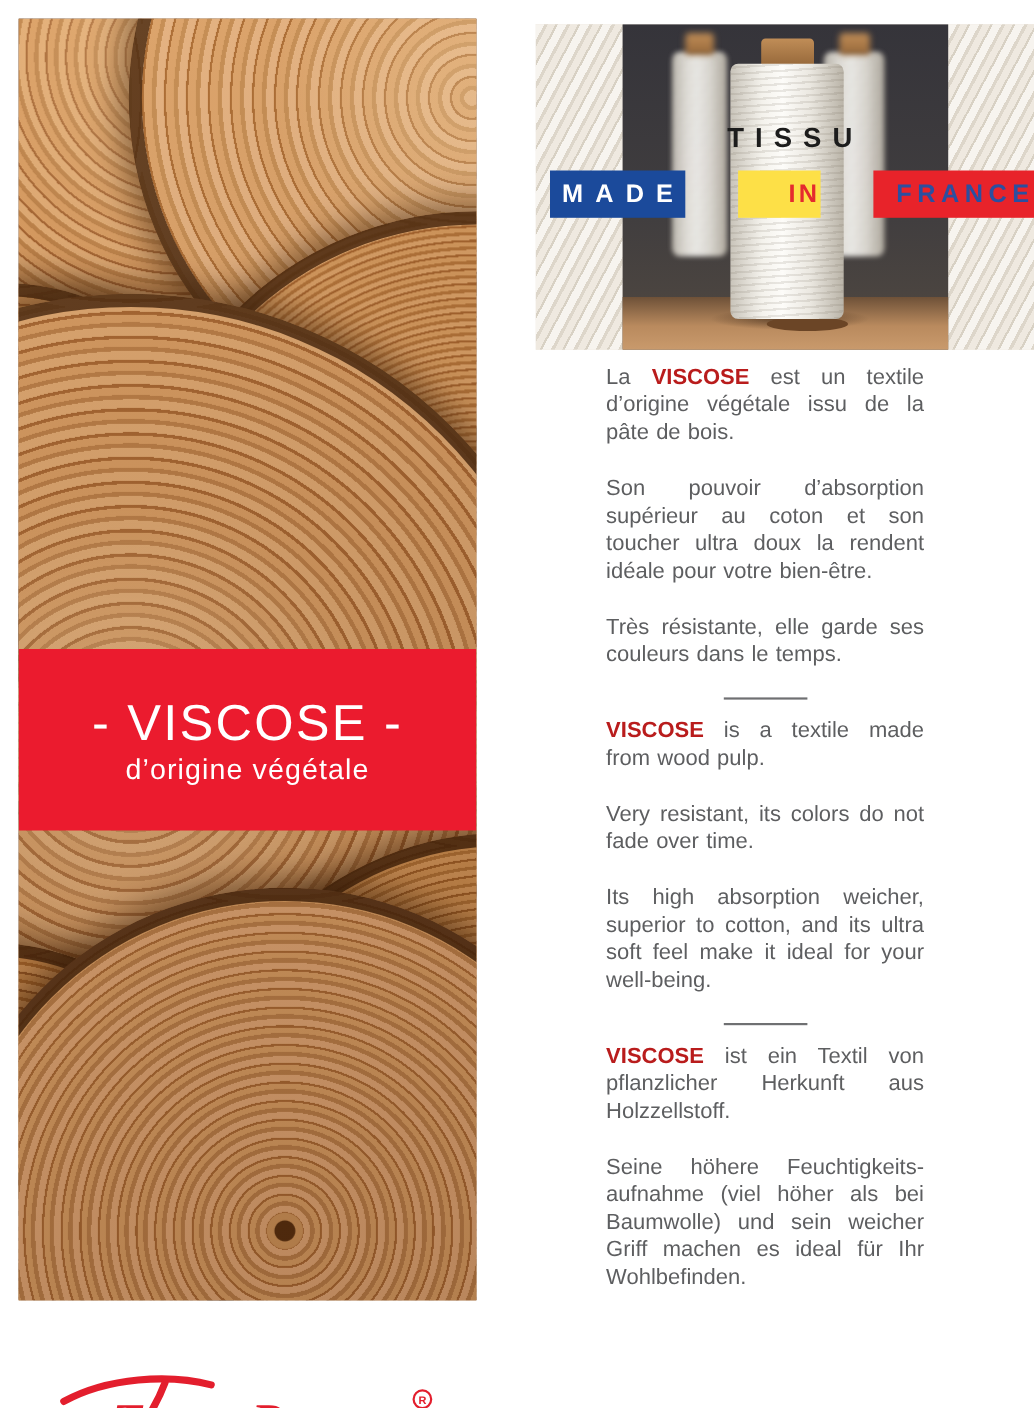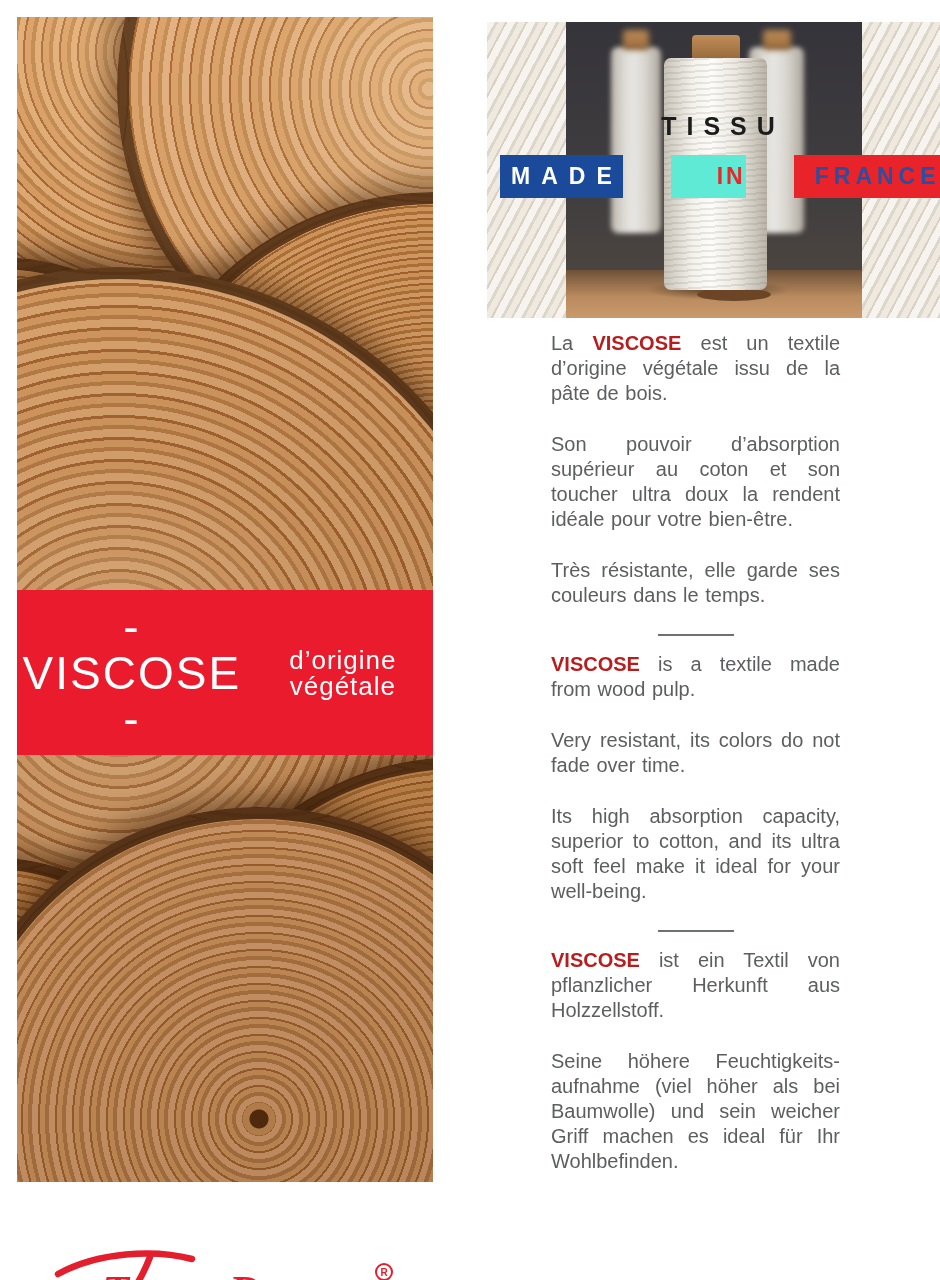--- a/index.html
+++ b/index.html
@@ -41,21 +41,21 @@
     background:repeating-radial-gradient(circle,#c88d54 0 6px,#9d5e26 6px 9px,#bd8146 9px 14px,#8a4e1e 14px 16px);}
   .log-b{left:-70px;top:790px;width:600px;height:600px;
     background:radial-gradient(circle,#4f2a0d 0 9px,#c89058 10px 16px,rgba(0,0,0,0) 17px),
     repeating-radial-gradient(circle,#d9a273 0 6px,#b27946 6px 10px,#d19961 10px 15px,#a16330 15px 17px);}
   .wood-tint{position:absolute;inset:0;z-index:3;pointer-events:none;
     background:linear-gradient(155deg,rgba(255,190,120,.12),rgba(60,25,4,.20));}
 
   
   .viscose-banner{
     position:absolute;left:0;top:573px;width:100%;height:165px;z-index:5;
-    background:#eb1b2e;color:#fff;display:flex;flex-direction:row;
+    background:#eb1b2e;color:#fff;display:flex;flex-direction:column;
     align-items:center;justify-content:center;gap:6px;text-align:center;
   }
   .viscose-banner .title{font-size:46px;font-weight:500;letter-spacing:2px;line-height:1;}
   .viscose-banner .subtitle{font-size:26px;font-weight:400;letter-spacing:1px;line-height:1;}
 
   
   .brand-wrap{position:absolute;left:50px;top:1244px;width:355px;height:84px;}
 
   
   .photo{position:absolute;left:473px;top:22px;width:462px;height:296px;overflow:hidden;background:#efe9e0;margin-left:14px;}
@@ -75,21 +75,21 @@
   .cork{position:absolute;background:linear-gradient(180deg,#c08d57,#96683a);border-radius:4px 4px 2px 2px;}
   .cork-side{filter:blur(3px);}
   .spool-shadow{position:absolute;left:158px;top:258px;width:146px;height:20px;border-radius:50%;
     background:radial-gradient(ellipse,rgba(30,15,5,.55),rgba(0,0,0,0) 70%);}
   .spool-base{position:absolute;left:210px;top:266px;width:74px;height:13px;border-radius:50%;background:#6b4526;}
   .tissu{position:absolute;left:0;top:90px;width:100%;text-align:center;z-index:6;
     color:#1c1c1c;font-size:25px;font-weight:600;letter-spacing:10px;text-indent:10px;}
   .flag-band{position:absolute;left:13px;top:133px;width:423px;height:43px;display:flex;z-index:7;
     font-weight:bold;font-size:23px;line-height:43px;text-align:left;gap:48px;}
   .flag-made{width:190px;background:#1b4a9b;color:#ffffff;letter-spacing:11px;text-indent:11px;}
-  .flag-in{width:50px;background:#5eead4;color:#e52a2e;letter-spacing:3px;text-indent:3px;padding-left:43px;}
+  .flag-in{width:50px;background:#fde047;color:#e52a2e;letter-spacing:3px;text-indent:3px;padding-left:43px;}
   .flag-france{width:183px;background:#e8232a;color:#2b4fa0;letter-spacing:5px;text-indent:5px;padding-left:16px;}
 
   
   .text-col{position:absolute;left:551px;top:331px;width:289px;
     color:#5d5e60;font-size:20px;line-height:25px;}
   .para{margin:0 0 26px 0;text-align:justify;word-spacing:1px;}
   .para b{color:#b91c1c;}
   .divider{width:76px;border:none;border-top:2px solid #6f7072;margin:0 auto 16px auto;}
 </style>
 </head>
@@ -163,21 +163,21 @@
       <p class="para"><span>La </span><b>VISCOSE</b><span> est un textile d’origine végétale issu de la pâte de bois.</span></p>
       <p class="para"><span>Son pouvoir d’absorption supérieur au coton et son toucher ultra doux la rendent idéale pour votre bien-être.</span></p>
       <p class="para"><span>Très résistante, elle garde ses couleurs dans le temps.</span></p>
     </div>
 
     <hr class="divider">
 
     <div>
       <p class="para"><b>VISCOSE</b><span> is a textile made from wood pulp.</span></p>
       <p class="para"><span>Very resistant, its colors do not fade over time.</span></p>
-      <p class="para"><span>Its high absorption capacity, superior to cotton, and its ultra soft feel make it ideal for your well-being.</span></p>
+      <p class="para"><span>Its high absorption weicher, superior to cotton, and its ultra soft feel make it ideal for your well-being.</span></p>
     </div>
 
     <hr class="divider">
 
     <div>
       <p class="para"><b>VISCOSE</b><span> ist ein Textil von pflanzlicher Herkunft aus Holzzellstoff.</span></p>
       <p class="para"><span>Seine höhere Feuchtigkeits-aufnahme (viel höher als bei Baumwolle) und sein weicher Griff machen es ideal für Ihr Wohlbefinden.</span></p>
     </div>
 
   </div>

